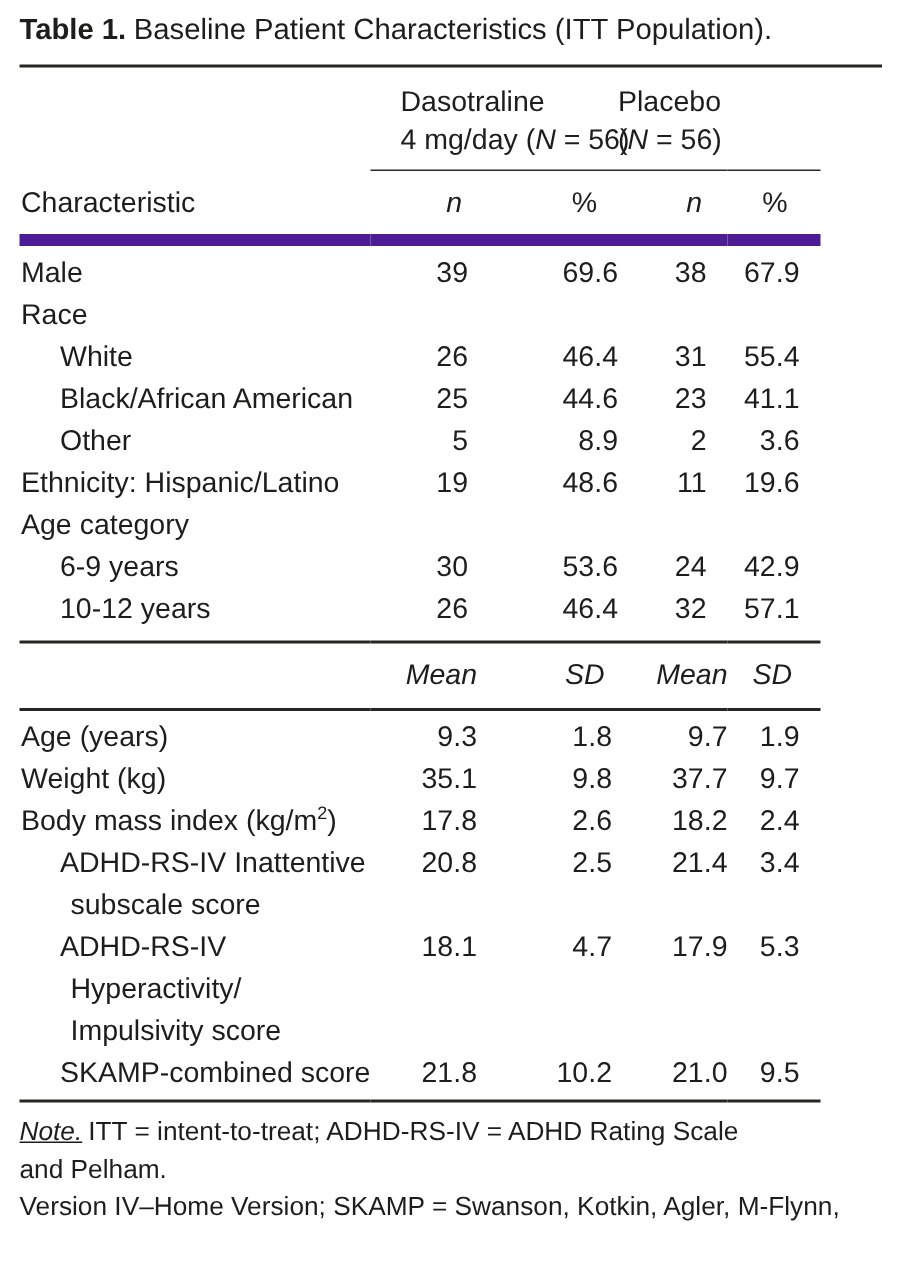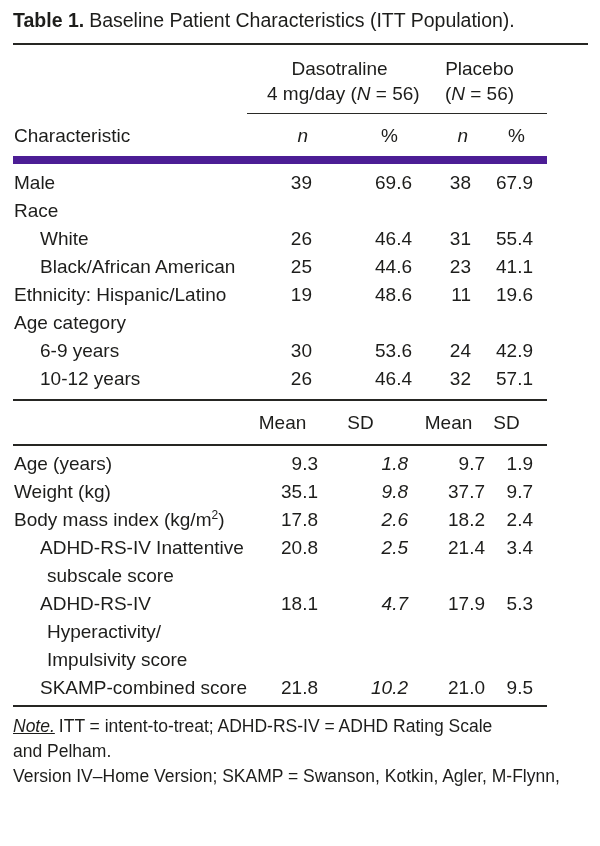--- a/index.html
+++ b/index.html
@@ -24,51 +24,51 @@
   .it{font-style:italic;}
   .label{text-align:left;white-space:nowrap;padding-left:1px;}
   .label .l0,.label .lc{padding-left:0;}
   .ind .l0{padding-left:26px;}
   .ind .lc{padding-left:33px;}
   .val{text-align:right;white-space:nowrap;}
   sup{font-size:12px;line-height:0;}
 
   
   tr.group .g-cell{
-    border-bottom:1.5px solid #2a2a27;text-align:center;white-space:nowrap;
+    border-bottom:1.5px solid #2a2a27;text-align:left;white-space:nowrap;
     padding-top:11px;padding-bottom:7px;line-height:25px;
   }
   tr.group .g-das{padding-left:20px;}
 
   
   tr.colhead td, tr.colhead th{
     border-bottom:8px solid #4c1d95;padding-top:9px;padding-bottom:7px;line-height:26px;
   }
   tr.colhead th{text-align:right;}
   th.h1{padding-right:10px;}
   th.h2{padding-right:14px;}
   th.h3{padding-right:17px;}
   th.h4{padding-right:22px;}
 
   
   tr.stathead td, tr.stathead th{
     border-top:2px solid #262623;border-bottom:2px solid #262623;
     padding-top:9px;padding-bottom:8px;line-height:26px;
   }
-  tr.stathead th{}
+  tr.stathead th{text-align:right;font-style:italic;}
   th.sh1{padding-right:0;}
   th.sh2{padding-right:9px;}
   th.sh3{padding-right:0;}
   th.sh4{padding-right:19px;}
 
   
   #count-body .c1{padding-right:6px;}
   #count-body .c3{padding-right:14px;}
   #count-body .c4{padding-right:14px;}
-  #stat-body  .c2{padding-right:4px;font-style:italic;}
+  #stat-body  .c2{padding-right:4px;}
   #stat-body  .c4{padding-right:14px;}
   #count-body tr:first-child td{padding-top:5px;margin-left:15px;}
   #count-body tr:last-child td{padding-bottom:6px;}
   #stat-body tr:first-child td{padding-top:4px;}
   #stat-body tr:last-child td{padding-bottom:3px;}
 
   .note{margin-top:7px;font-size:17.5px;line-height:25px;}
   .note-line{white-space:nowrap;}
   .n-label{font-style:italic;margin-right:4px;text-decoration:underline;}
 </style>
@@ -143,20 +143,29 @@
         <tr>
           <td class="label ind">
             <div class="l0"><span>Black/African American</span></div>
           </td>
           <td class="val c1">25</td>
           <td class="val c2">44.6</td>
           <td class="val c3">23</td>
           <td class="val c4">41.1</td>
         </tr>
         <tr>
+          <td class="label ind">
+            <div class="l0"><span>Other</span></div>
+          </td>
+          <td class="val c1">5</td>
+          <td class="val c2">8.9</td>
+          <td class="val c3">2</td>
+          <td class="val c4">3.6</td>
+        </tr>
+        <tr>
           <td class="label">
             <div class="l0"><span>Ethnicity: Hispanic/Latino</span></div>
           </td>
           <td class="val c1">19</td>
           <td class="val c2">48.6</td>
           <td class="val c3">11</td>
           <td class="val c4">19.6</td>
         </tr>
         <tr>
           <td class="label">

